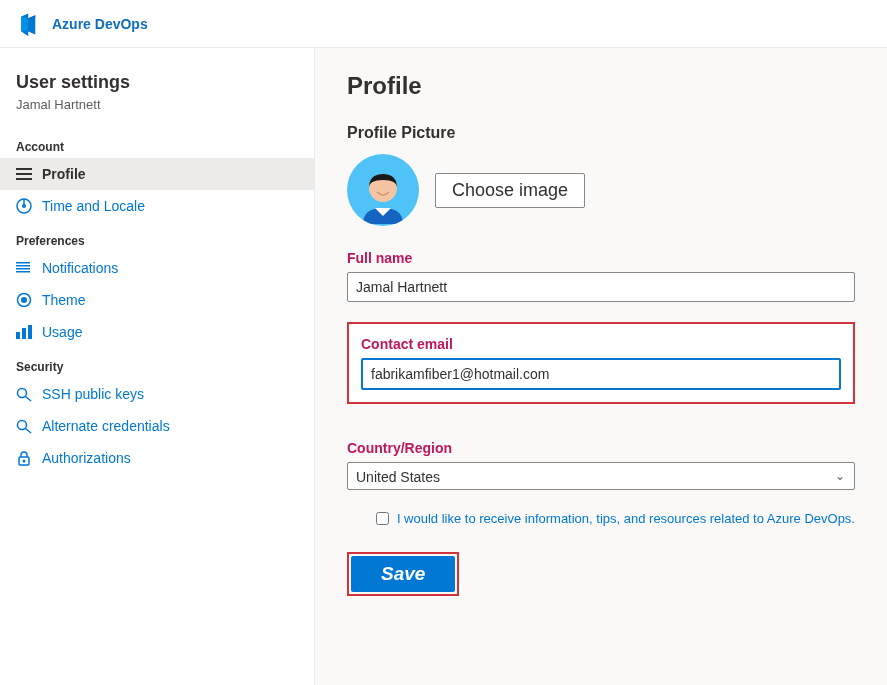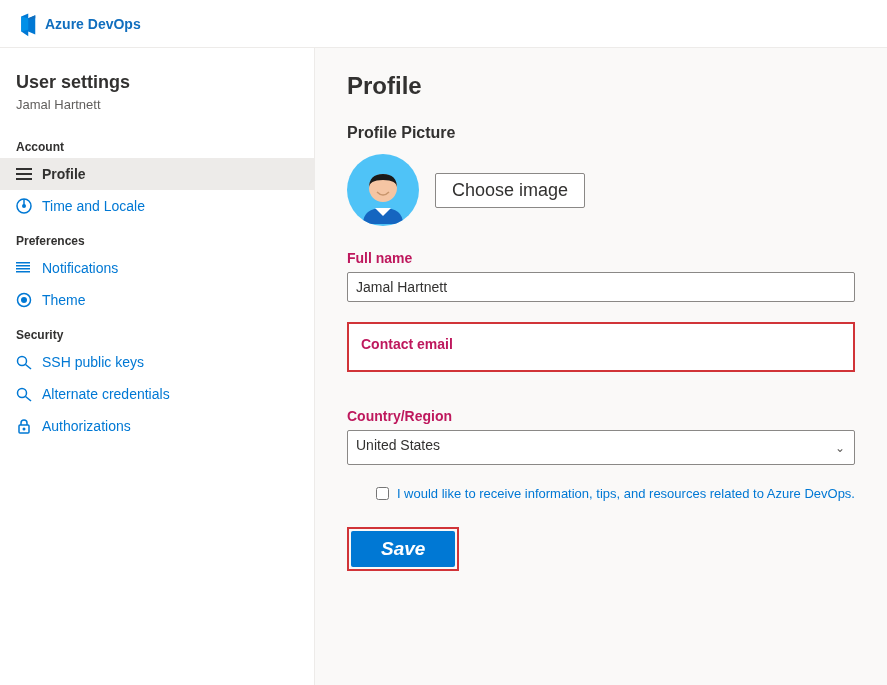--- a/index.html
+++ b/index.html
@@ -11,21 +11,21 @@
       background: #fff;
       border-bottom: 1px solid #edebe9;
       display: flex;
       align-items: center;
       padding: 0 16px;
       flex-shrink: 0;
     }
     .topbar-logo {
       display: flex;
       align-items: center;
-      gap: 1px;
+      gap: 8px;
       color: #106ebe;
       font-size: 14px;
       font-weight: 600;
     }
     .logo-icon {
       width: 28px;
       height: 28px;
     }
 
     
@@ -180,21 +180,21 @@
       border-width: 2px;
     }
 
     
     .form-select-wrapper {
       position: relative;
       max-width: 540px;
     }
     .form-select {
       width: 100%;
-      padding: 6px 32px 11px 8px;
+      padding: 6px 32px 4px 8px;
       border: 1px solid #8a8886;
       font-size: 14px;
       color: #323130;
       border-radius: 2px;
       background: #fff;
       appearance: none;
       cursor: pointer;
     }
     .select-chevron {
       position: absolute;
@@ -300,20 +300,30 @@
     </div>
     <div class="sidebar-item">
       <span class="item-icon">
         <svg width="16" height="16" viewBox="0 0 16 16" fill="none" xmlns="http://www.w3.org/2000/svg">
           <circle cx="8" cy="8" r="6.5" stroke="#0078d4" stroke-width="1.5"></circle>
           <circle cx="8" cy="8" r="3" fill="#0078d4"></circle>
         </svg>
       </span>
       <span>Theme</span>
     </div>
+    <div class="sidebar-item">
+      <span class="item-icon">
+        <svg width="16" height="16" viewBox="0 0 16 16" fill="none" xmlns="http://www.w3.org/2000/svg">
+          <rect x="0" y="8" width="4" height="7" fill="#0078d4"></rect>
+          <rect x="6" y="4" width="4" height="11" fill="#0078d4"></rect>
+          <rect x="12" y="1" width="4" height="14" fill="#0078d4"></rect>
+        </svg>
+      </span>
+      <span>Usage</span>
+    </div>
 
     <div class="sidebar-section-label">Security</div>
     <div class="sidebar-item">
       <span class="item-icon">
         <svg width="16" height="16" viewBox="0 0 16 16" fill="none" xmlns="http://www.w3.org/2000/svg">
           <circle cx="6" cy="7" r="4.5" stroke="#0078d4" stroke-width="1.5"></circle>
           <line x1="9.5" y1="10.5" x2="15" y2="15" stroke="#0078d4" stroke-width="1.5"></line>
         </svg>
       </span>
       <span>SSH public keys</span>
@@ -367,20 +377,21 @@
 
     
     <div class="form-group">
       <label class="form-label">Full name</label>
       <input class="form-input" type="text" value="Jamal Hartnett" style="">
     </div>
 
     
     <div class="contact-email-section">
       <label class="form-label">Contact email</label>
+      <input class="contact-email-input" type="email" value="fabrikamfiber1@hotmail.com" style="">
     </div>
 
     
     <div class="form-group">
       <label class="form-label">Country/Region</label>
       <div class="form-select-wrapper">
         <select class="form-select">
           <option>United States</option>
           <option>Canada</option>
           <option>United Kingdom</option>

